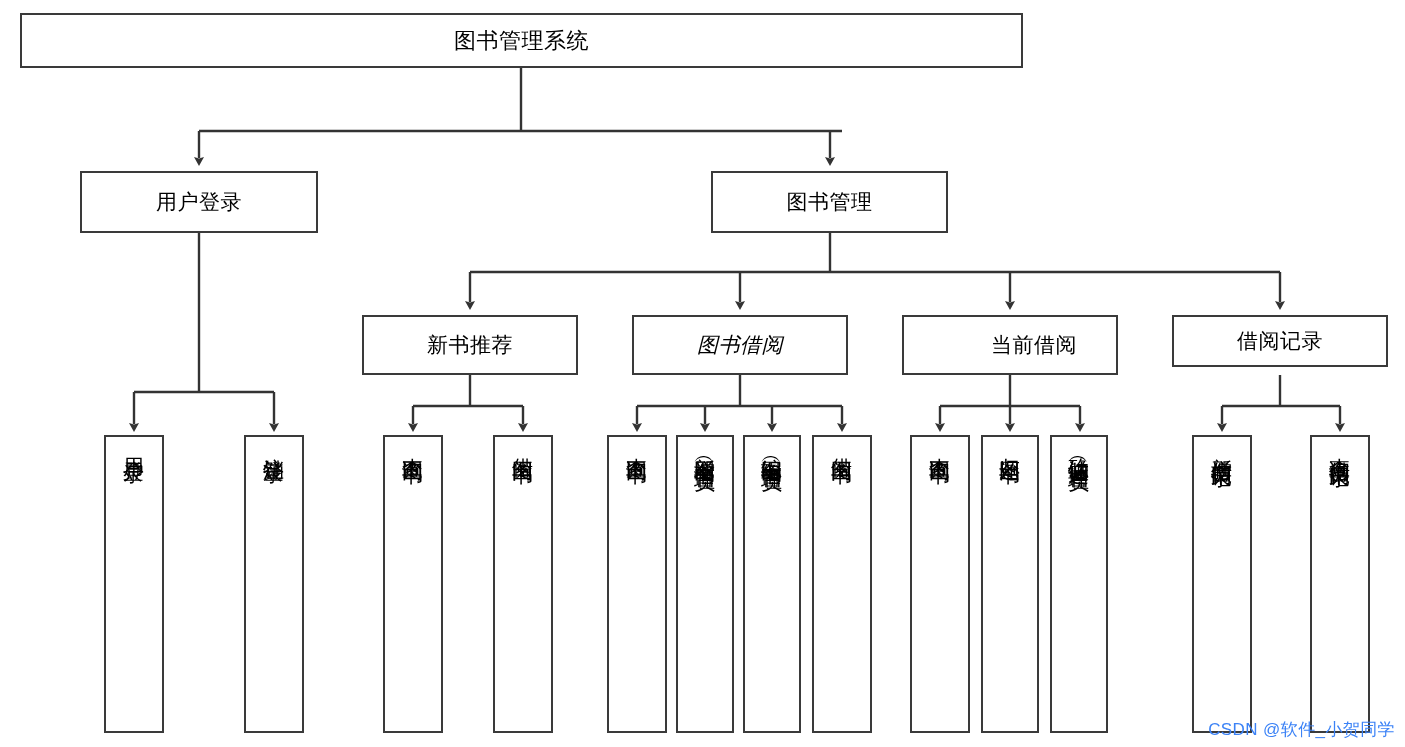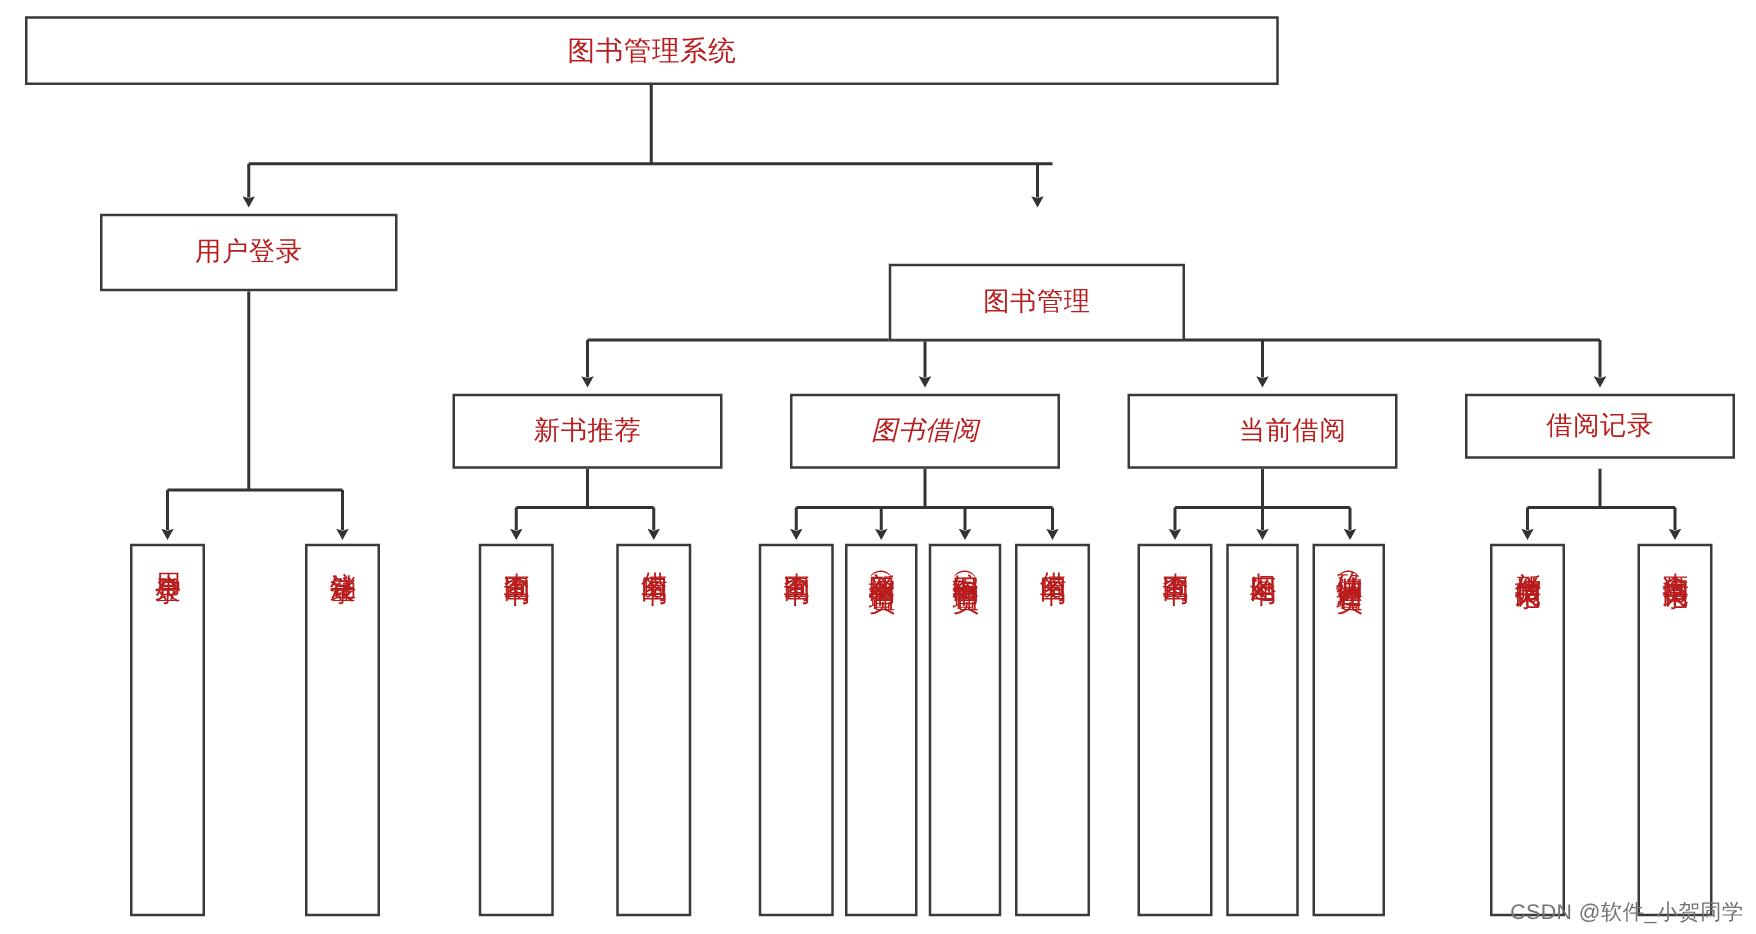--- a/index.html
+++ b/index.html
@@ -30,21 +30,21 @@
     position: absolute;
     box-sizing: border-box;
     background: #ffffff;
     border: 2px solid #3a3a3a;
     display: flex;
     align-items: center;
     justify-content: center;
     overflow: hidden;
   }
   .node-label {
-    color: #b91c1c;
+    color: #000000;
     text-align: center;
     line-height: 1.15;
     white-space: nowrap;
   }
   .horizontal .node-label {
     font-size: 21px;
     letter-spacing: 0.5px;
   }
   .vertical {
     align-items: flex-start;
@@ -58,21 +58,21 @@
     line-height: 1;
   }
   .root-box .node-label {
     font-size: 22px;
   }
   .watermark {
     position: absolute;
     right: 10px;
     bottom: 6px;
     font-size: 17px;
-    color: #737373;
+    color: #3b82f6;
     letter-spacing: 0.4px;
     white-space: nowrap;
     pointer-events: none;
   }
 </style>
 </head>
 <body>
 
 <div id="diagram-root">
 
@@ -138,21 +138,21 @@
     </g>
   </svg>
 
   <div class="node-box horizontal root-box" style="left:20px; top:13px; width:1003px; height:55px;">
     <span class="node-label">图书管理系统</span>
   </div>
 
   <div class="node-box horizontal" style="left:80px; top:171px; width:238px; height:62px;">
     <span class="node-label">用户登录</span>
   </div>
-  <div class="node-box horizontal" style="left:711px; top:171px; width:237px; height:62px;margin-top:40px;">
+  <div class="node-box horizontal" style="left:711px; top:171px; width:237px; height:62px;">
     <span class="node-label">图书管理</span>
   </div>
 
   <div class="node-box horizontal" style="left:362px; top:315px; width:216px; height:60px;">
     <span class="node-label">新书推荐</span>
   </div>
   <div class="node-box horizontal" style="left:632px; top:315px; width:216px; height:60px;font-style:italic;">
     <span class="node-label">图书借阅</span>
   </div>
   <div class="node-box horizontal" style="left:902px; top:315px; width:216px; height:60px;padding-left:48px;">

